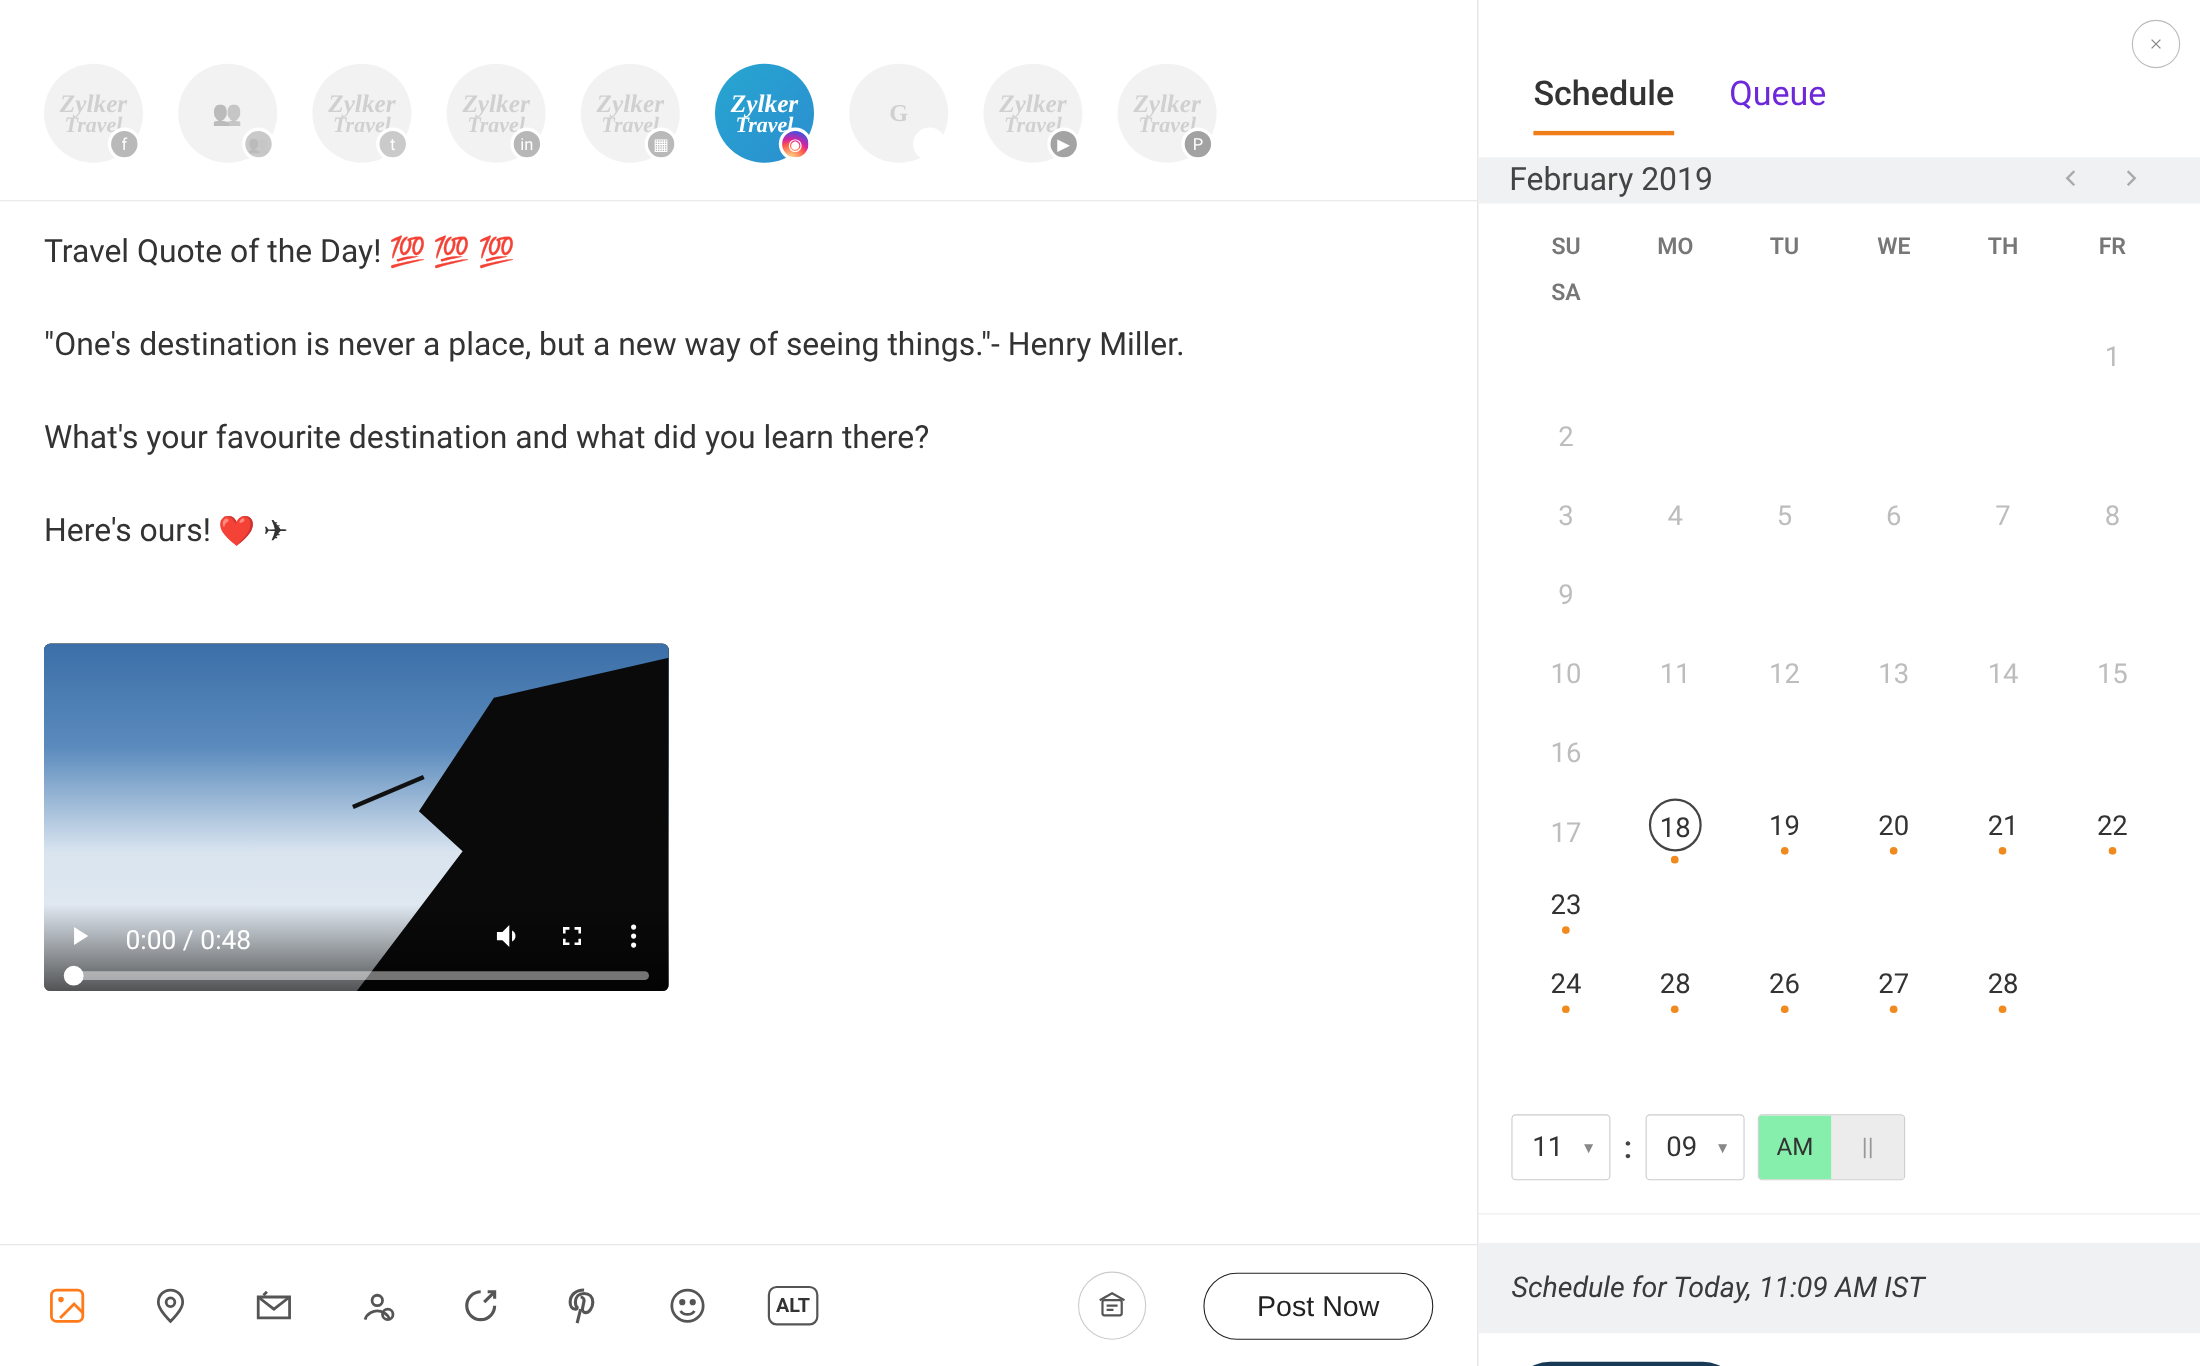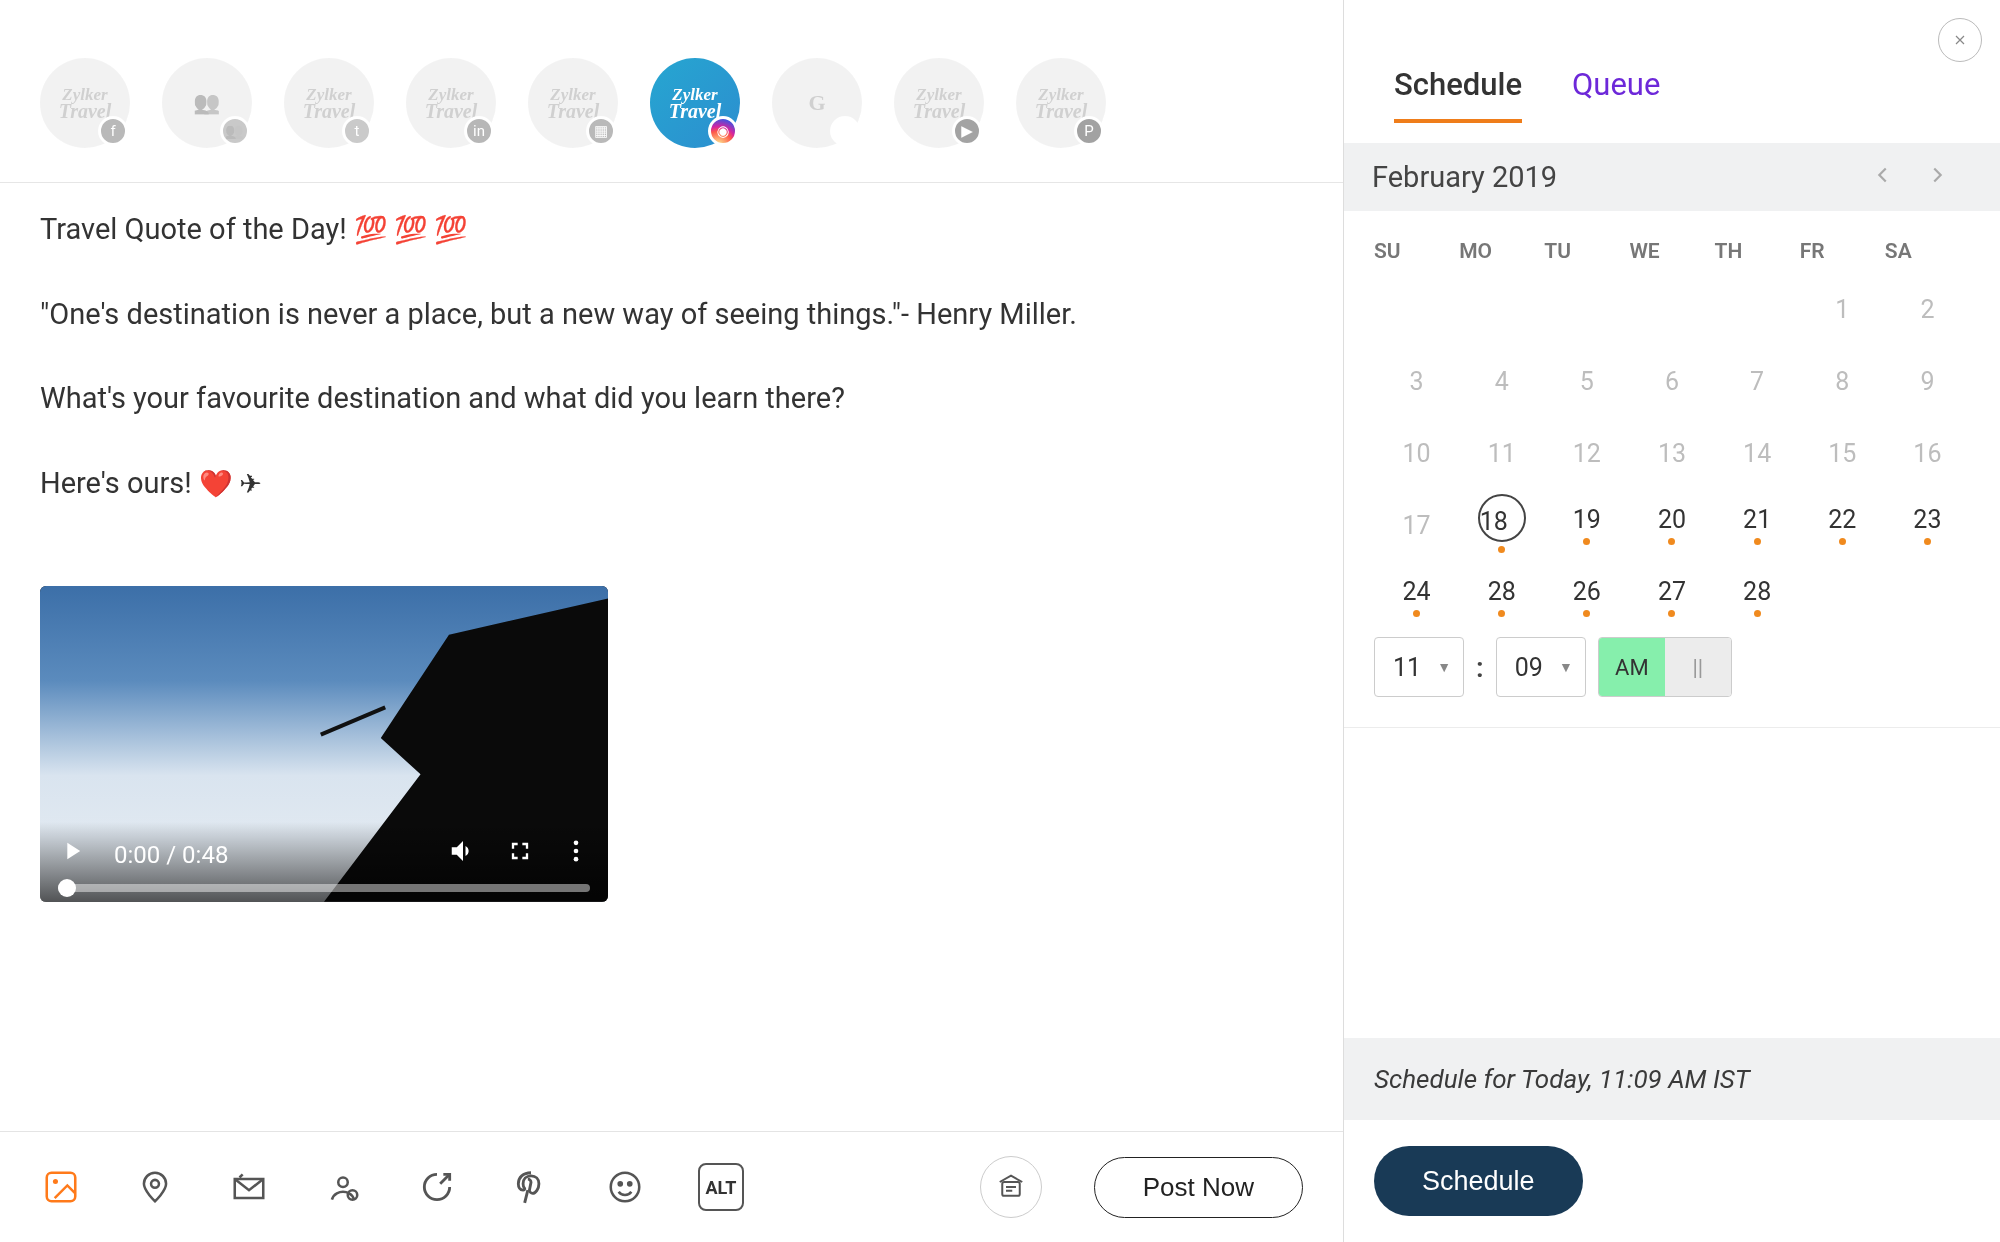--- a/index.html
+++ b/index.html
@@ -12,21 +12,21 @@
   .close-btn { position: absolute; top: 18px; right: 18px; width: 44px; height: 44px; border: 1.5px solid #bbb; border-radius: 50%; background: #fff; display: flex; align-items: center; justify-content: center; cursor: pointer; color: #888; }
   .close-btn svg { width: 16px; height: 16px; }
 
   
   .channels { display: flex; gap: 32px; padding: 58px 0 34px 40px; border-bottom: 1px solid #e6e6e6; }
   .channel { width: 90px; height: 90px; border-radius: 50%; position: relative; display: flex; align-items: center; justify-content: center; filter: grayscale(1); opacity: 0.45; cursor: pointer; }
   .channel.active { filter: none; opacity: 1; }
   .channel .badge { position: absolute; right: 2px; bottom: 2px; width: 30px; height: 30px; border-radius: 50%; display: flex; align-items: center; justify-content: center; color: #fff; border: 3px solid #fff; }
   .channel-circle { width: 90px; height: 90px; border-radius: 50%; background: #e4e4e4; display:flex; align-items:center; justify-content:center; font-family: cursive; font-weight:700; font-size:22px; color:#999; text-align:center; line-height:1; }
   .channel.active .channel-circle { background: linear-gradient(135deg,#26a6d1,#2c8ecf); color:#fff; }
-  .channel .label-top { font-style: italic; font-size: 17px; }
+  .channel .label-top { font-style: italic; font-size: 23px; }
   .channel .label-bot { font-style: italic; font-size: 20px; margin-top:-2px;}
 
   .badge-fb { background:#4267B2; }
   .badge-grp { background:#888; }
   .badge-tw { background:#1DA1F2; }
   .badge-in { background:#0077B5; }
   .badge-fbp { background:#4267B2; }
   .badge-ig { background: radial-gradient(circle at 30% 110%, #fdf497 0%, #fd5949 45%, #d6249f 60%, #285AEB 90%); }
   .badge-gg { background:#fff; color:#4285F4; font-weight:700; border:1px solid #ddd;}
   .badge-yt { background:#FF0000; }
@@ -46,38 +46,38 @@
   .video-row { display:flex; align-items:center; gap:28px; font-size:24px; margin-bottom: 8px;}
   .video-row .spacer { flex:1; }
   .video-seek { position: relative; height: 8px; background: rgba(255,255,255,0.45); border-radius: 4px; }
   .video-thumb { position:absolute; left:0; top:50%; width:18px; height:18px; background:#fff; border-radius:50%; transform:translate(0,-50%); }
 
   
   .toolbar { display: flex; align-items: center; gap: 52px; padding: 24px 40px; border-top: 1px solid #e4e4e4; }
   .tool { width: 42px; height: 42px; display:flex; align-items:center; justify-content:center; color:#555; cursor:pointer; }
   .tool.active { color:#ff7a1a; }
   .tool svg { width: 38px; height: 38px; }
-  .tool-alt { border:2.5px solid #555; border-radius:8px; width:46px; height:48px; font-size:18px; font-weight:700; display:flex;align-items:center;justify-content:center;}
+  .tool-alt { border:2.5px solid #555; border-radius:8px; width:46px; height:36px; font-size:18px; font-weight:700; display:flex;align-items:center;justify-content:center;}
   .toolbar .spacer { flex:1; }
   .draft-btn { width:62px; height:62px; border:1.5px solid #ccc; border-radius:50%; display:flex;align-items:center;justify-content:center; color:#555; cursor:pointer;}
   .postnow-btn { height:61px; padding:0 48px; border:1.5px solid #222; border-radius:34px; background:#fff; font-size:26px; color:#222; cursor:pointer; display:flex;align-items:center;}
 
   
   .tabs { display:flex; gap:50px; padding: 66px 0 20px 50px; font-size:31px; }
   .tab { cursor:pointer; padding-bottom:16px; }
   .tab.active { color:#333; border-bottom:4px solid #ef7d1a; font-weight:500;}
   .tab.inactive { color:#6d28d9; }
 
   .month-bar { display:flex; align-items:center; background:#f0f1f2; padding:0 36px 0 28px; height:68px; }
   .month-bar .month { font-size:29px; color:#444; flex:1; }
   .month-bar .nav { color:#aaa; cursor:pointer; padding:8px 16px; }
   .month-bar .nav svg { width:22px; height:22px; }
 
   .cal { padding: 18px 30px 0 30px; }
-  .cal-row { display:grid; grid-template-columns: repeat(7, 1fr); text-align:left; }
+  .cal-row { display:grid; grid-template-columns: repeat(6, 1fr); text-align:center; }
   .cal-head { font-size:21px; color:#777; font-weight:600; padding:10px 0 8px 0; }
   .cal-cell { font-size:25px; color:#333; height:72px; display:flex; flex-direction:column; align-items:center; justify-content:center; position:relative; cursor:pointer;}
   .cal-cell.dim { color:#bdbdbd; }
   .cal-cell .d { padding-top: 4px;}
   .cal-cell.sel .d { width:48px; height:48px; line-height:44px; border:2px solid #444; border-radius:50%; }
   .cal-cell .dot { width:7px; height:7px; background:#f08a1e; border-radius:50%; margin-top:4px; }
 
   .time-row { display:flex; align-items:center; gap:12px; padding: 6px 30px 30px 30px; border-bottom:1px solid #ececec; margin-bottom: 26px;}
   .sel-box { height:60px; border:1px solid #ccc; border-radius:4px; padding:0 42px 0 18px; display:flex; align-items:center; font-size:25px; position:relative; background:#fff; cursor:pointer;}
   .sel-box .caret { position:absolute; right:12px; color:#888; font-size:14px;}

